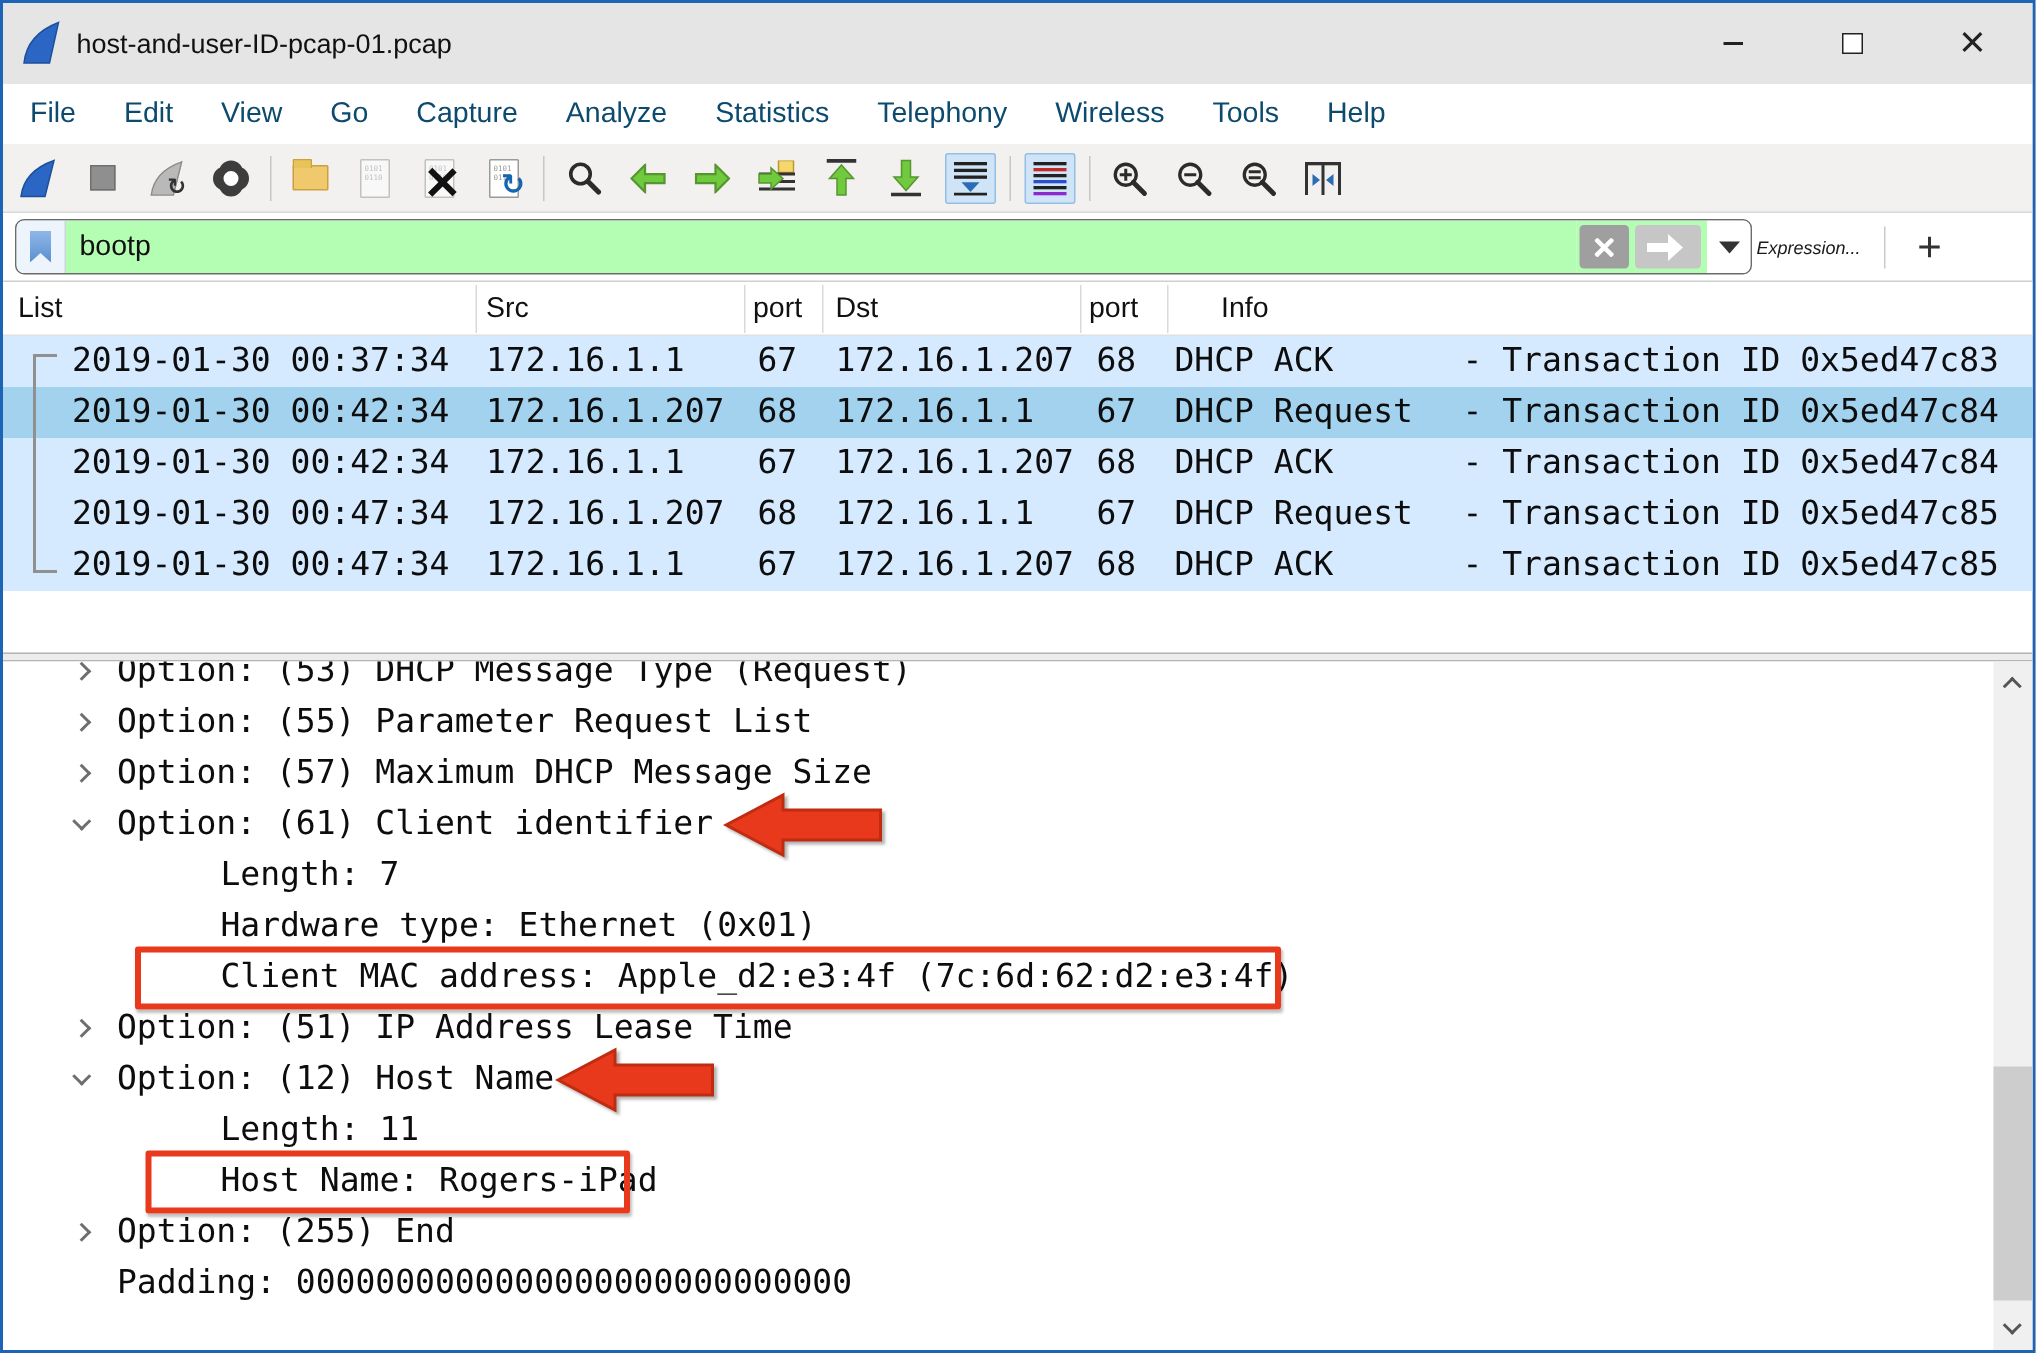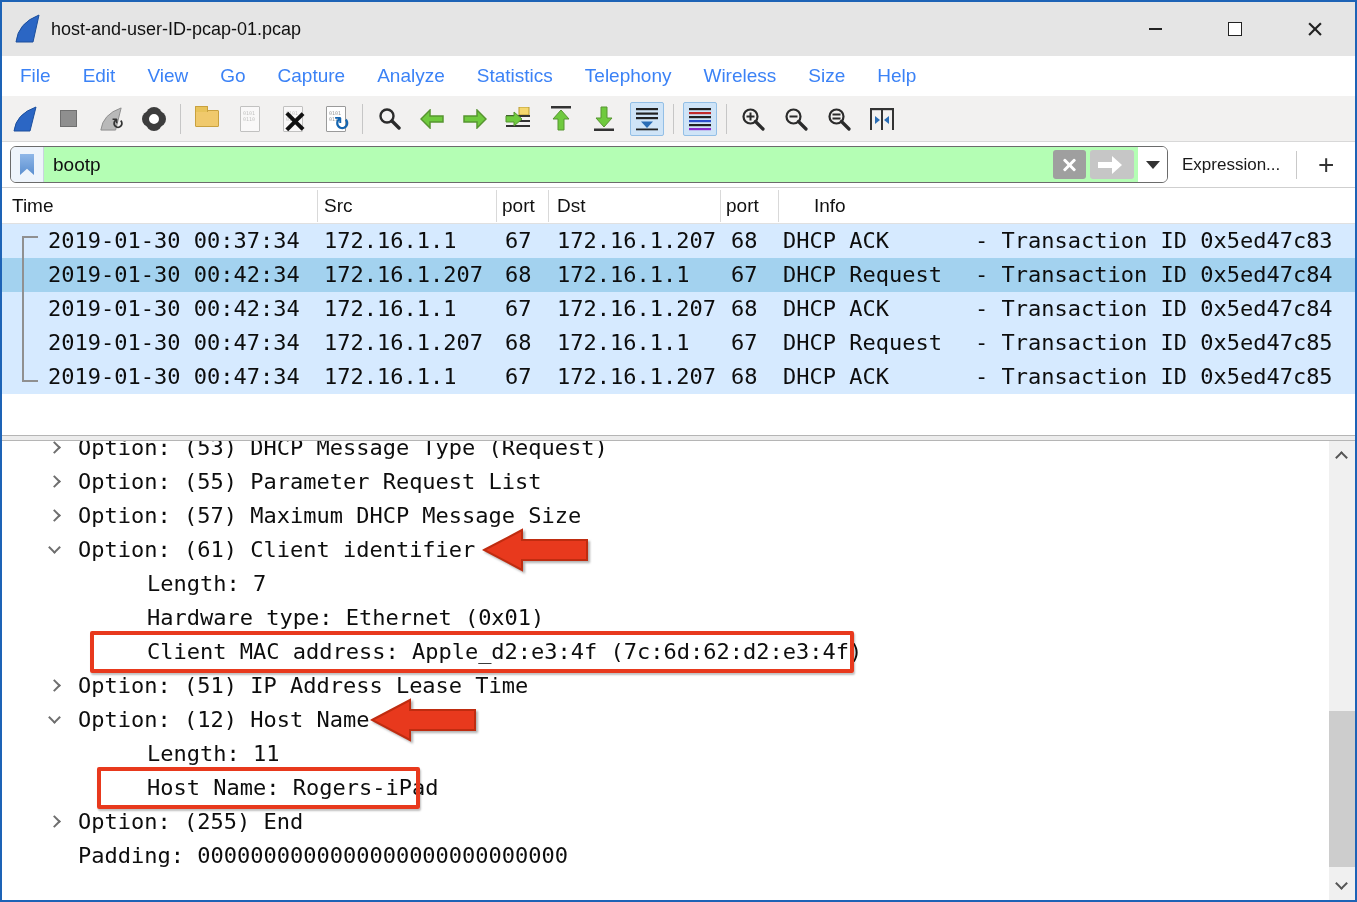--- a/index.html
+++ b/index.html
@@ -12,21 +12,21 @@
   }
   
   .titlebar { position:absolute; left:0; top:0; width:100%; height:54px; background:#e5e5e5; display:flex; align-items:center; padding-left:12px; }
   .titlebar .title { font-size:18px; color:#111; margin-left:10px; }
   .winbtn { position:absolute; top:0; height:54px; width:50px; display:flex; align-items:center; justify-content:center; }
   .min-glyph { width:13px; height:0; border-top:2px solid #222; }
   .max-glyph { width:14px; height:14px; border:1.6px solid #222; background:#fff; }
   .close-glyph { font-size:30px; font-weight:300; color:#222; line-height:1; }
   
   .menubar { position:absolute; left:0; top:54px; width:100%; height:40px; background:#fff; display:flex; align-items:center; padding-left:2px; }
-  .menu-item { font-size:19px; color:#3b82f6; padding:0 16px; line-height:38px; cursor:default; }
+  .menu-item { font-size:19px; color:#0c4a6e; padding:0 16px; line-height:38px; cursor:default; }
   
   .toolbar { position:absolute; left:0; top:94px; width:100%; height:46px; background:#f2f1f0; display:flex; align-items:center; gap:9px; padding-left:6px; border-bottom:1px solid #d8d8d8; }
   .tbtn { width:34px; height:34px; display:flex; align-items:center; justify-content:center; position:relative; border:1px solid transparent; border-radius:2px; }
   .tbtn.toggled { background:#cfe4f7; border:1px solid #93bfe6; }
   .tsep { width:1px; height:30px; background:#c6c6c6; }
   .stop-sq { width:17px; height:17px; background:#8f8f8f; border:1px solid #6f6f6f; }
   .gear-ring { width:20px; height:20px; border-radius:50%; border:5px solid #3d3d3d; background:#fff;
     box-shadow: 0 -4px 0 -2px #3d3d3d, 0 4px 0 -2px #3d3d3d, -4px 0 0 -2px #3d3d3d, 4px 0 0 -2px #3d3d3d; }
   .folder { width:24px; height:17px; background:#f0c96c; border:1px solid #c9a13e; border-radius:1px; position:relative; }
   .folder::before { content:""; position:absolute; left:-1px; top:-5px; width:11px; height:5px; background:#e8c35a; border:1px solid #c9a13e; border-bottom:none; border-radius:1px 1px 0 0; }
@@ -46,21 +46,21 @@
   .filter-field { flex:1; background:#b4feb4; display:flex; align-items:center; padding-left:9px; font-size:19px; color:#111; }
   .filter-controls { display:flex; align-items:center; background:#b4feb4; padding-right:2px; }
   .clear-btn { width:33px; height:29px; background:#9f9f9f; border-radius:3px; margin:0 2px; position:relative; }
   .clear-btn::before,.clear-btn::after { content:""; position:absolute; left:15px; top:7px; width:3px; height:16px; background:#fff; border-radius:1px; }
   .clear-btn::before { transform:rotate(45deg);} .clear-btn::after { transform:rotate(-45deg);}
   .apply-btn { width:44px; height:29px; background:#c6c6c6; border-radius:3px; margin:0 2px; position:relative; }
   .apply-btn::before { content:""; position:absolute; left:8px; top:12px; width:14px; height:6px; background:#fff; }
   .apply-btn::after { content:""; position:absolute; left:22px; top:6px; border-left:10px solid #fff; border-top:9px solid transparent; border-bottom:9px solid transparent; }
   .dd-btn { width:29px; background:#fff; display:flex; align-items:center; justify-content:center; }
   .dd-tri { width:0; height:0; border-left:7px solid transparent; border-right:7px solid transparent; border-top:8px solid #333; }
-  .expr-label { font-size:17px; color:#1a1a1a; margin-left:14px; }
+  .expr-label { font-size:12px; color:#1a1a1a; margin-left:3px;font-style:italic; }
   .fsep { width:1px; height:28px; background:#c9c9c9; margin-left:16px; }
   .plus-btn { font-size:28px; color:#333; margin-left:14px; width:30px; text-align:center; line-height:30px; }
   
   .mono { font-family:"DejaVu Sans Mono","Liberation Mono",monospace; font-size:22px; color:#0d0d0d;padding-left:16px; }
   .packet-pane { position:absolute; left:0; top:186px; width:100%; height:247px; background:#fff; }
   .pl-header { position:absolute; left:0; top:0; width:100%; height:36px; background:#fff; border-bottom:1px solid #e0e0e0; }
   .pl-header span { position:absolute; top:0; line-height:36px; font-size:19px; color:#111; }
   .hsep { position:absolute; top:2px; width:1px; height:32px; background:#d9d9d9; }
   .pl-rows { position:absolute; left:0; top:36px; width:100%; height:170px; }
   .pl-row { position:absolute; left:0; width:100%; height:34px; background:#d6eaff; }
@@ -111,21 +111,21 @@
   <div class="menubar">
     <span class="menu-item">File</span>
     <span class="menu-item">Edit</span>
     <span class="menu-item">View</span>
     <span class="menu-item">Go</span>
     <span class="menu-item">Capture</span>
     <span class="menu-item">Analyze</span>
     <span class="menu-item">Statistics</span>
     <span class="menu-item">Telephony</span>
     <span class="menu-item">Wireless</span>
-    <span class="menu-item">Size</span>
+    <span class="menu-item">Tools</span>
     <span class="menu-item">Help</span>
   </div>
 
   <div class="toolbar">
     <div class="tbtn">
         <svg width="26" height="28" viewBox="0 0 26 28">
           <path d="M2 26 Q4 9 24 2 L18 26 Z" fill="#2b66c4" stroke="#1c4f9c"></path>
         </svg>
       </div>
     <div class="tbtn">
@@ -265,21 +265,21 @@
           <div class="dd-tri"></div>
         </div>
     </div>
     <span class="expr-label">Expression...</span>
     <div class="fsep"></div>
     <span class="plus-btn">+</span>
   </div>
 
   <div class="packet-pane">
     <div class="pl-header">
-      <span style="left:10px">Time</span>
+      <span style="left:10px">List</span>
       <span style="left:322px">Src</span>
       <span style="left:500px">port</span>
       <span style="left:555px">Dst</span>
       <span style="left:724px">port</span>
       <span style="left:812px">Info</span>
       <div class="hsep" style="left:315px"></div>
       <div class="hsep" style="left:494px"></div>
       <div class="hsep" style="left:546px"></div>
       <div class="hsep" style="left:718px"></div>
       <div class="hsep" style="left:776px"></div>

